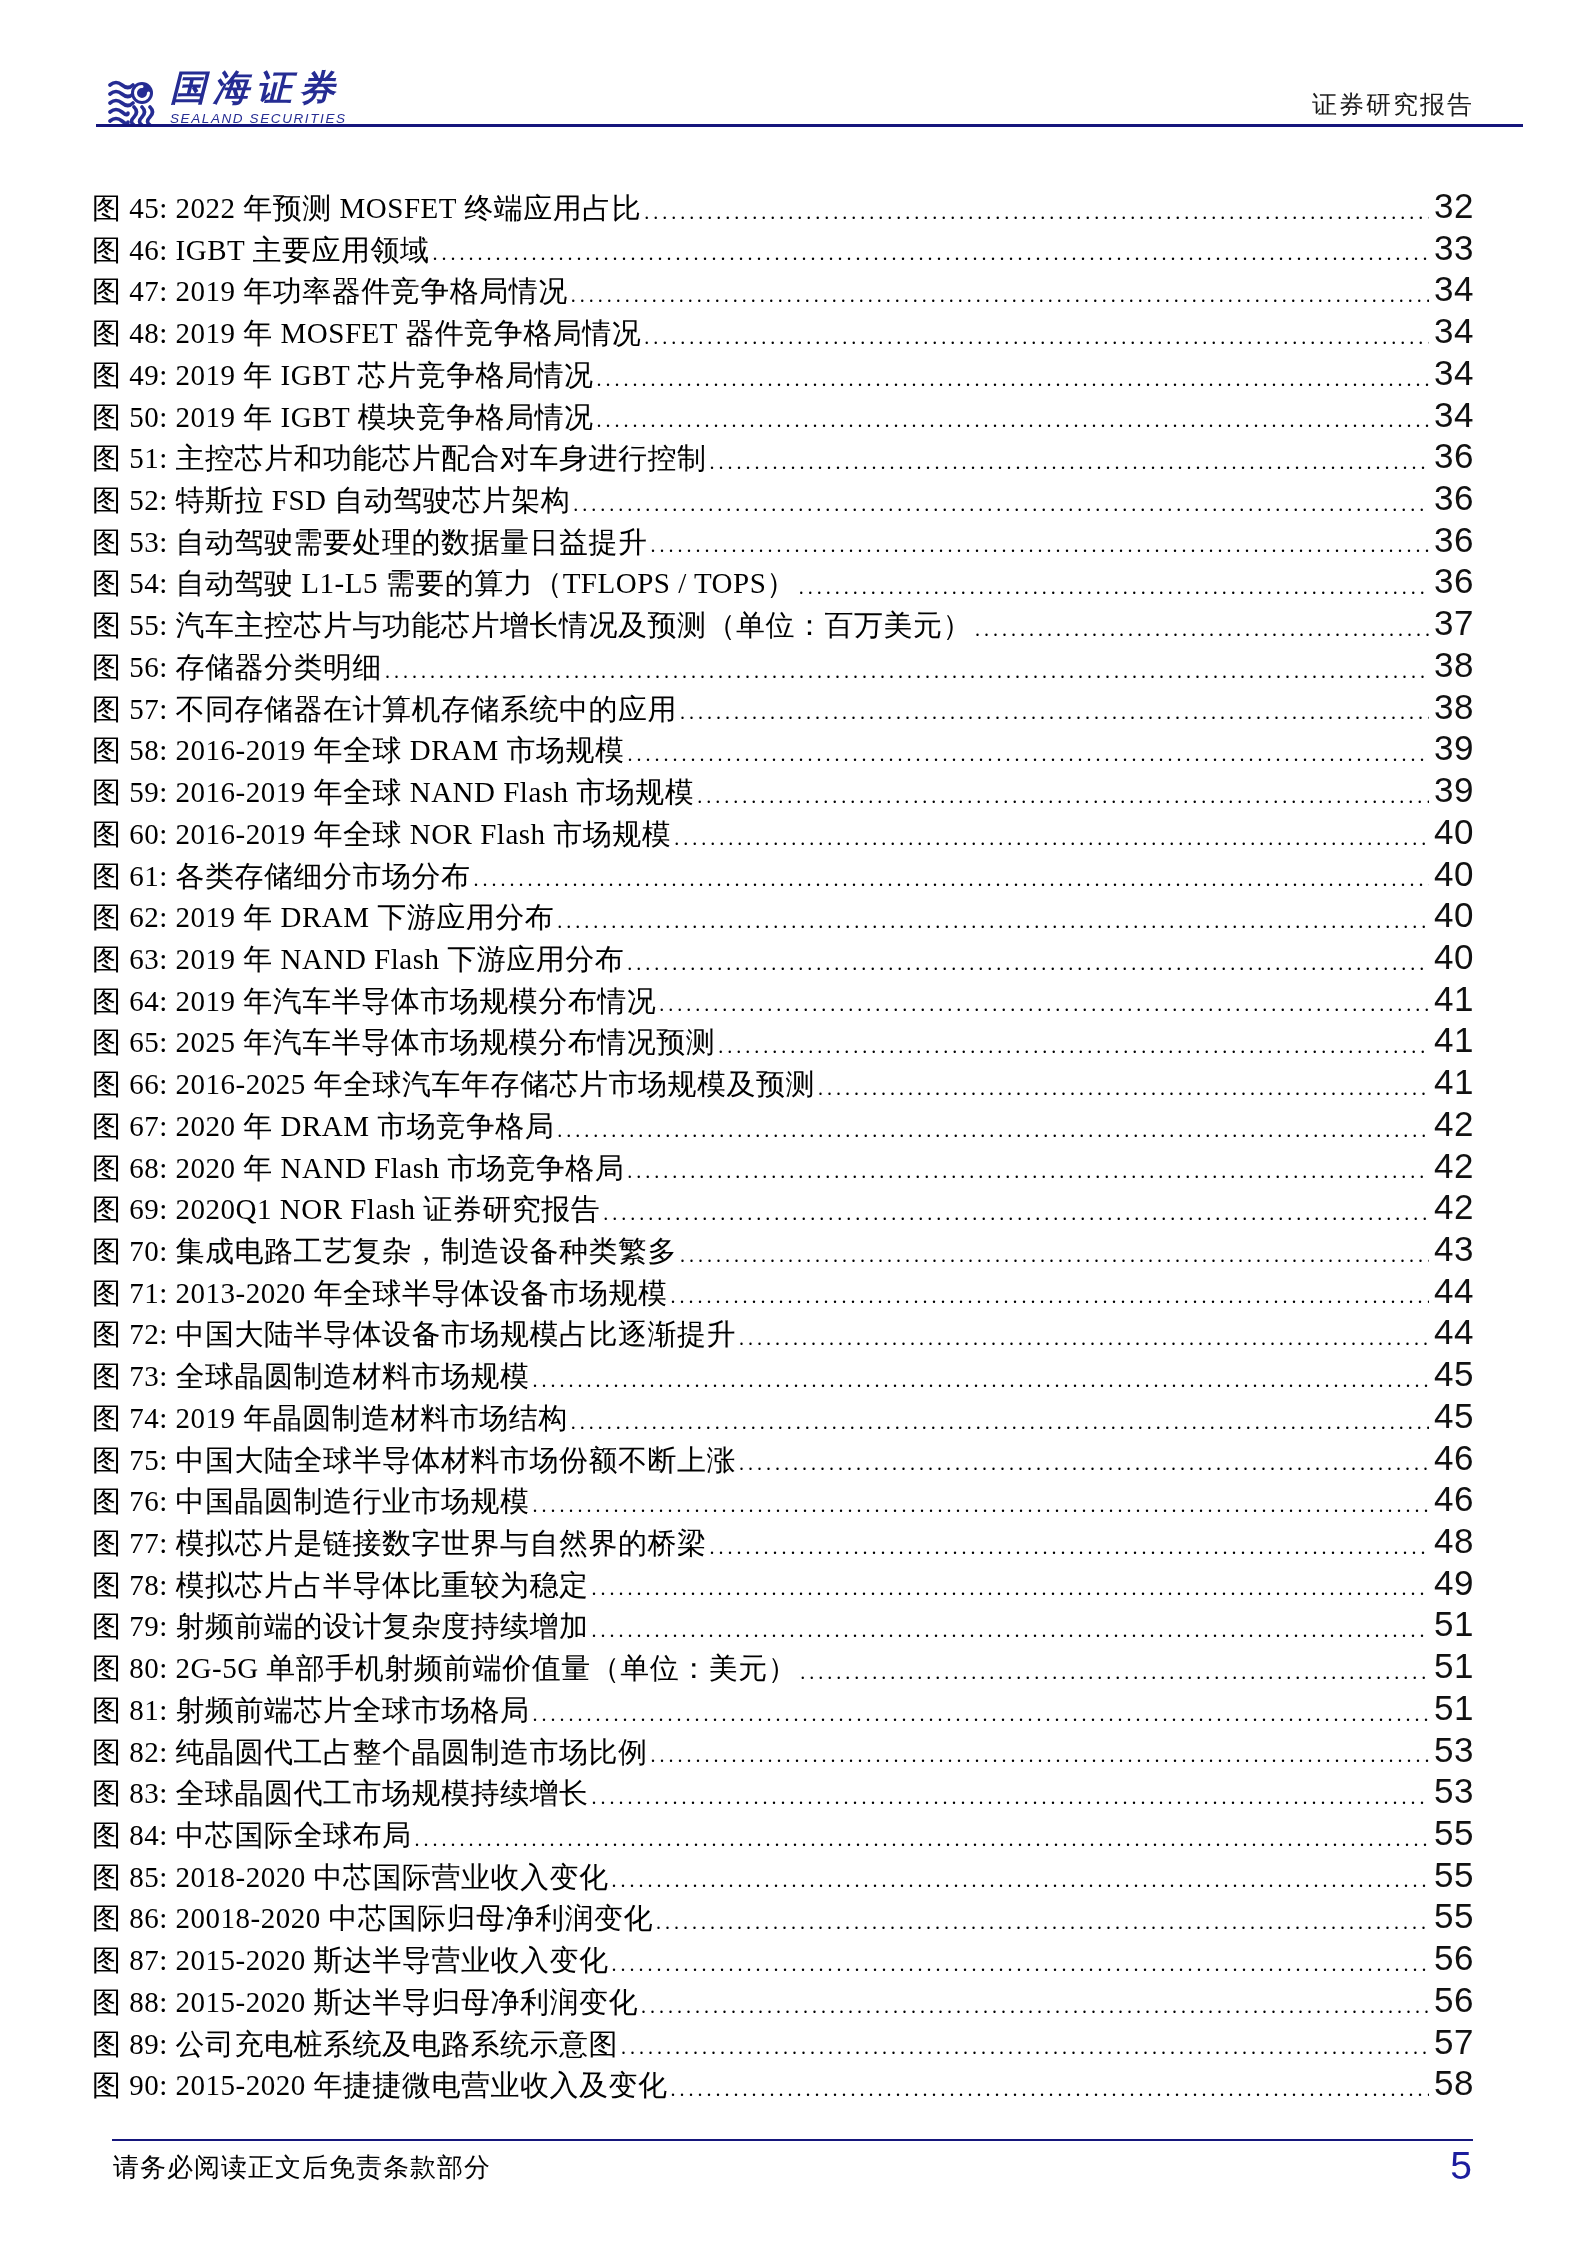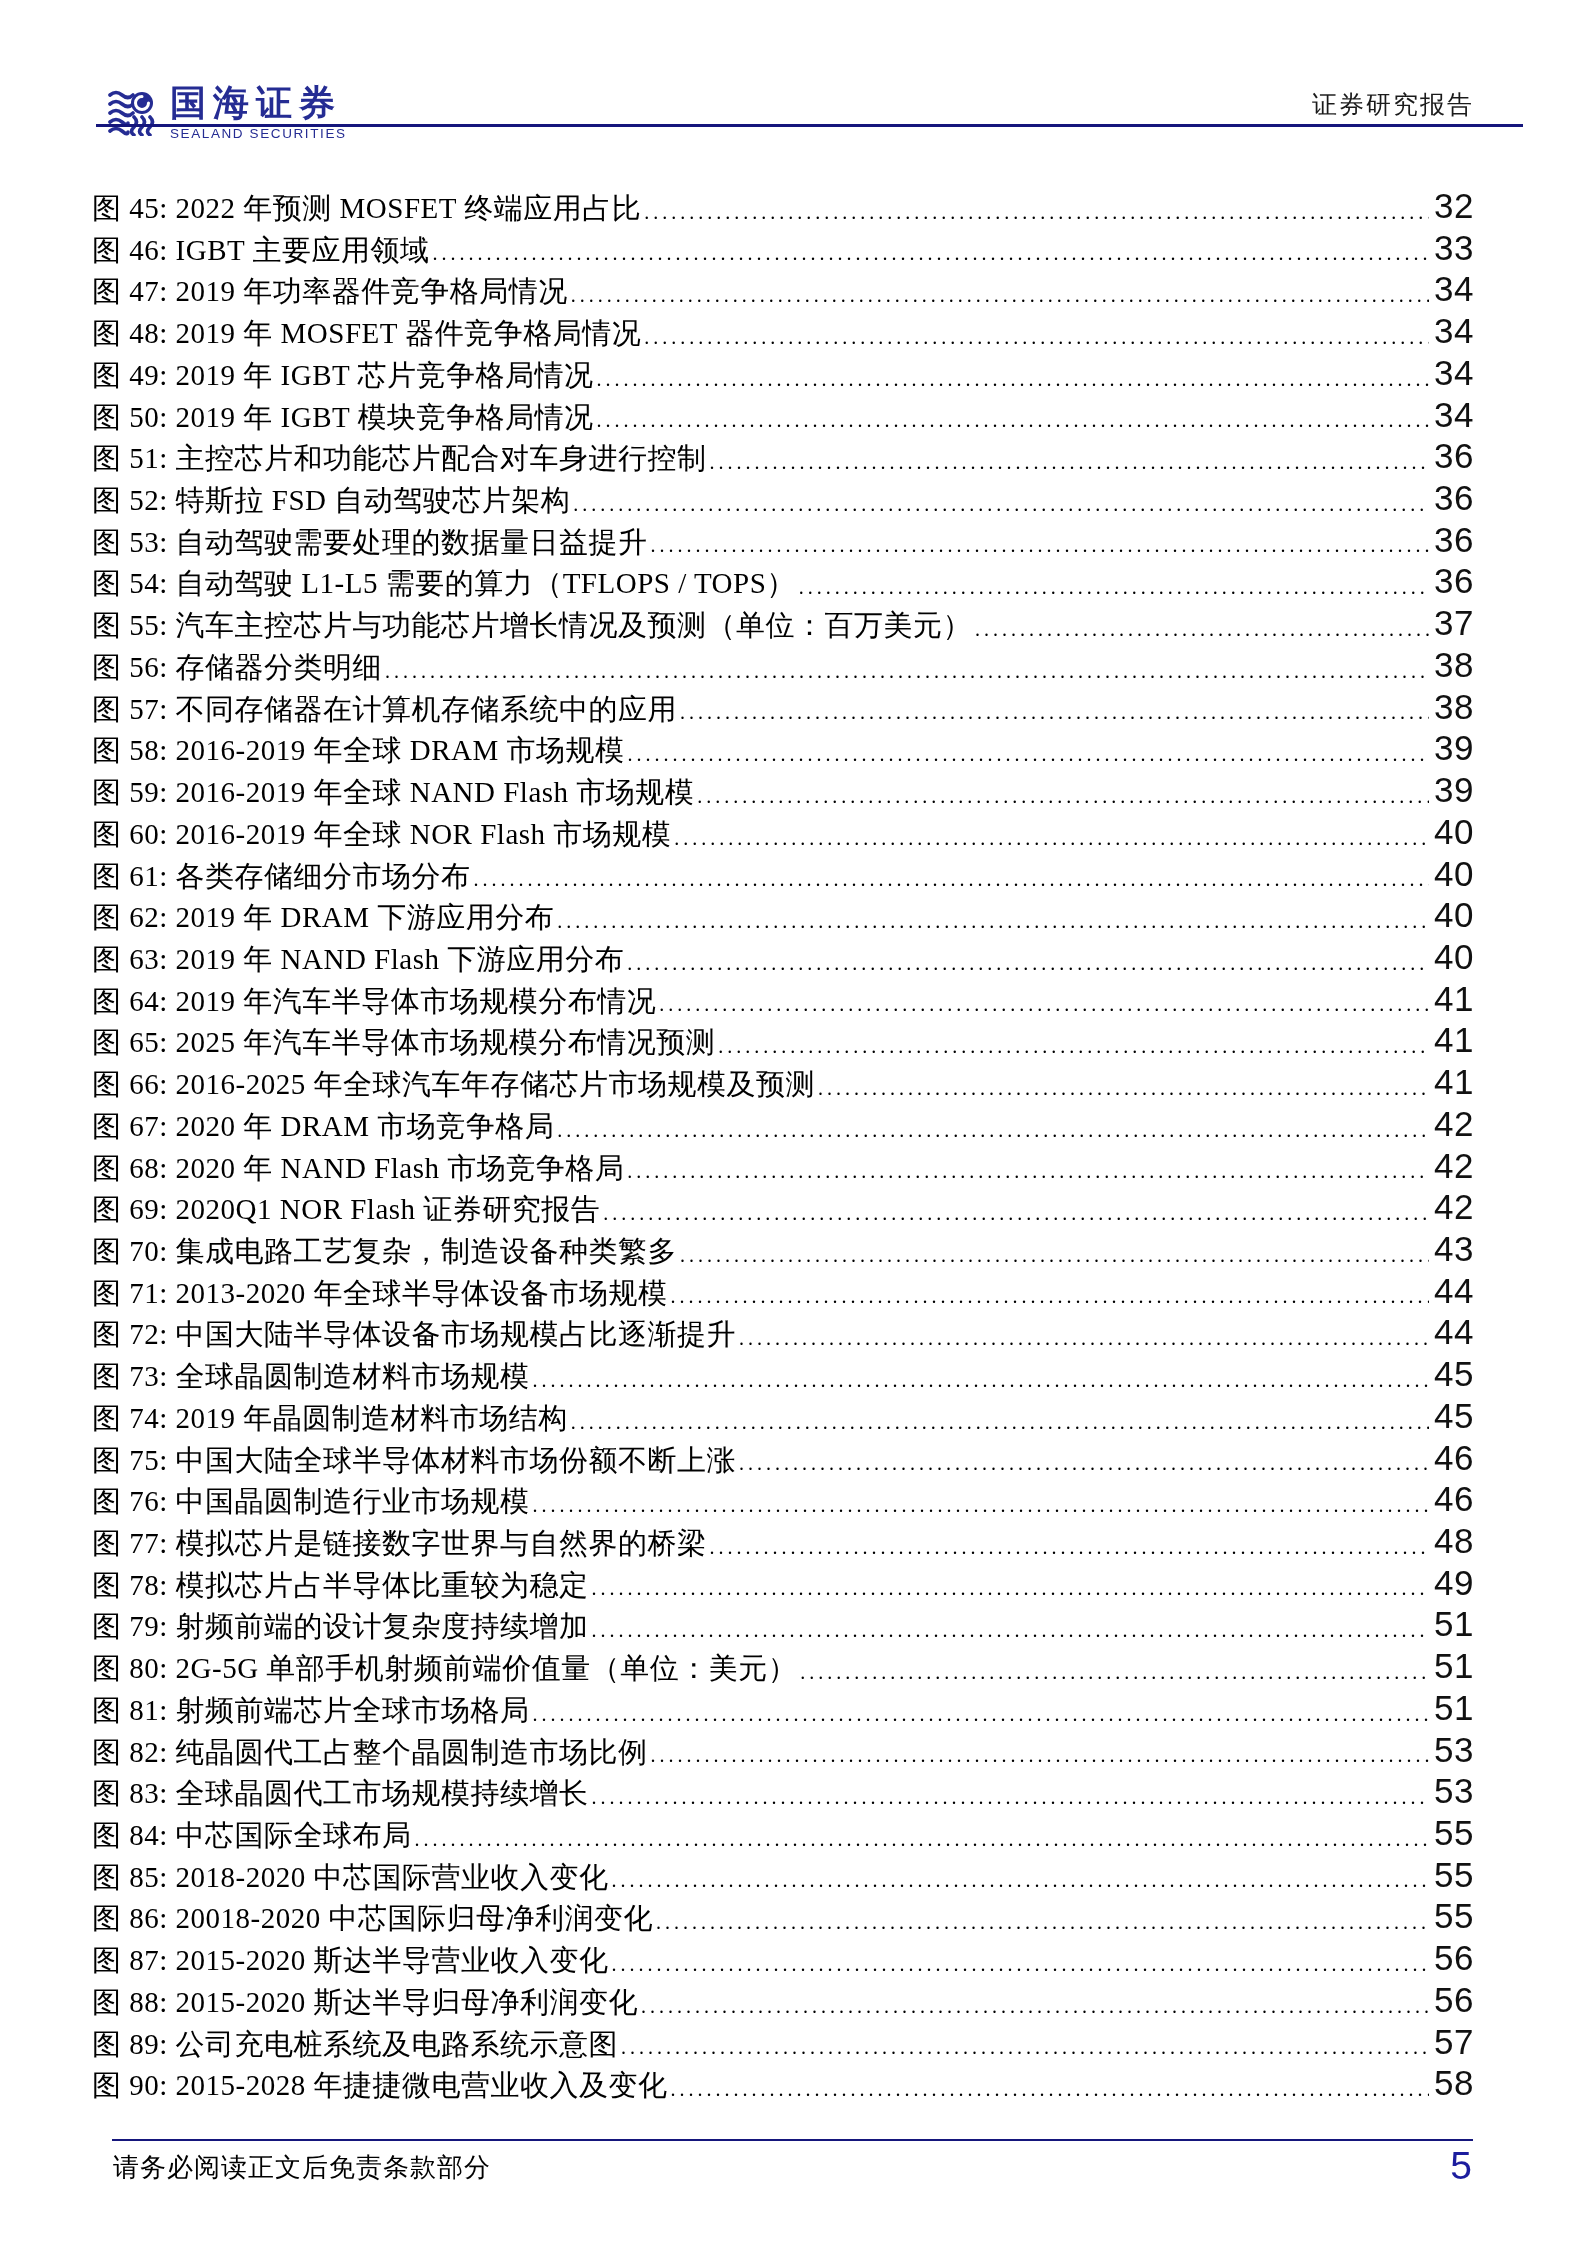--- a/index.html
+++ b/index.html
@@ -3,21 +3,21 @@
 <meta charset="utf-8">
 <style>
   * { margin:0; padding:0; box-sizing:border-box; }
   html,body { background:#ffffff; }
   body {
     width:1586px; height:2244px; position:relative; overflow:hidden;
     font-family:"Liberation Serif","DejaVu Serif",serif;
     color:#000;
   }
   
-  .logo-wrap { position:absolute; left:108px; top:83px; display:flex; align-items:center; }
+  .logo-wrap { position:absolute; left:108px; top:68px; display:flex; align-items:flex-end;font-style:italic; }
   .logo-icon { width:48px; height:48px; margin-right:14px; }
   .logo-text-cn {
     font-family:"Liberation Sans","DejaVu Sans",sans-serif;
     font-size:36px; font-weight:bold; letter-spacing:7px;
     color:var(--brand-navy,#252c93); line-height:1;
     margin-top:2px;
   }
   .logo-text-en {
     font-family:"Liberation Sans","DejaVu Sans",sans-serif;
     font-size:13.5px; letter-spacing:1.6px;
@@ -317,21 +317,21 @@
     <span class="toc-label">图 88: 2015-2020 斯达半导归母净利润变化</span>
     <span class="toc-dots"></span>
     <span class="toc-page">56</span>
   </div>
     <div class="toc-row">
     <span class="toc-label">图 89: 公司充电桩系统及电路系统示意图</span>
     <span class="toc-dots"></span>
     <span class="toc-page">57</span>
   </div>
     <div class="toc-row">
-    <span class="toc-label">图 90: 2015-2028 年捷捷微电营业收入及变化</span>
+    <span class="toc-label">图 90: 2015-2020 年捷捷微电营业收入及变化</span>
     <span class="toc-dots"></span>
     <span class="toc-page">58</span>
   </div>
   </div>
 
 <div class="footer-rule"></div>
 <div class="footer-disclaimer">请务必阅读正文后免责条款部分</div>
 <div class="footer-page">5</div>
 
 </body></html>

